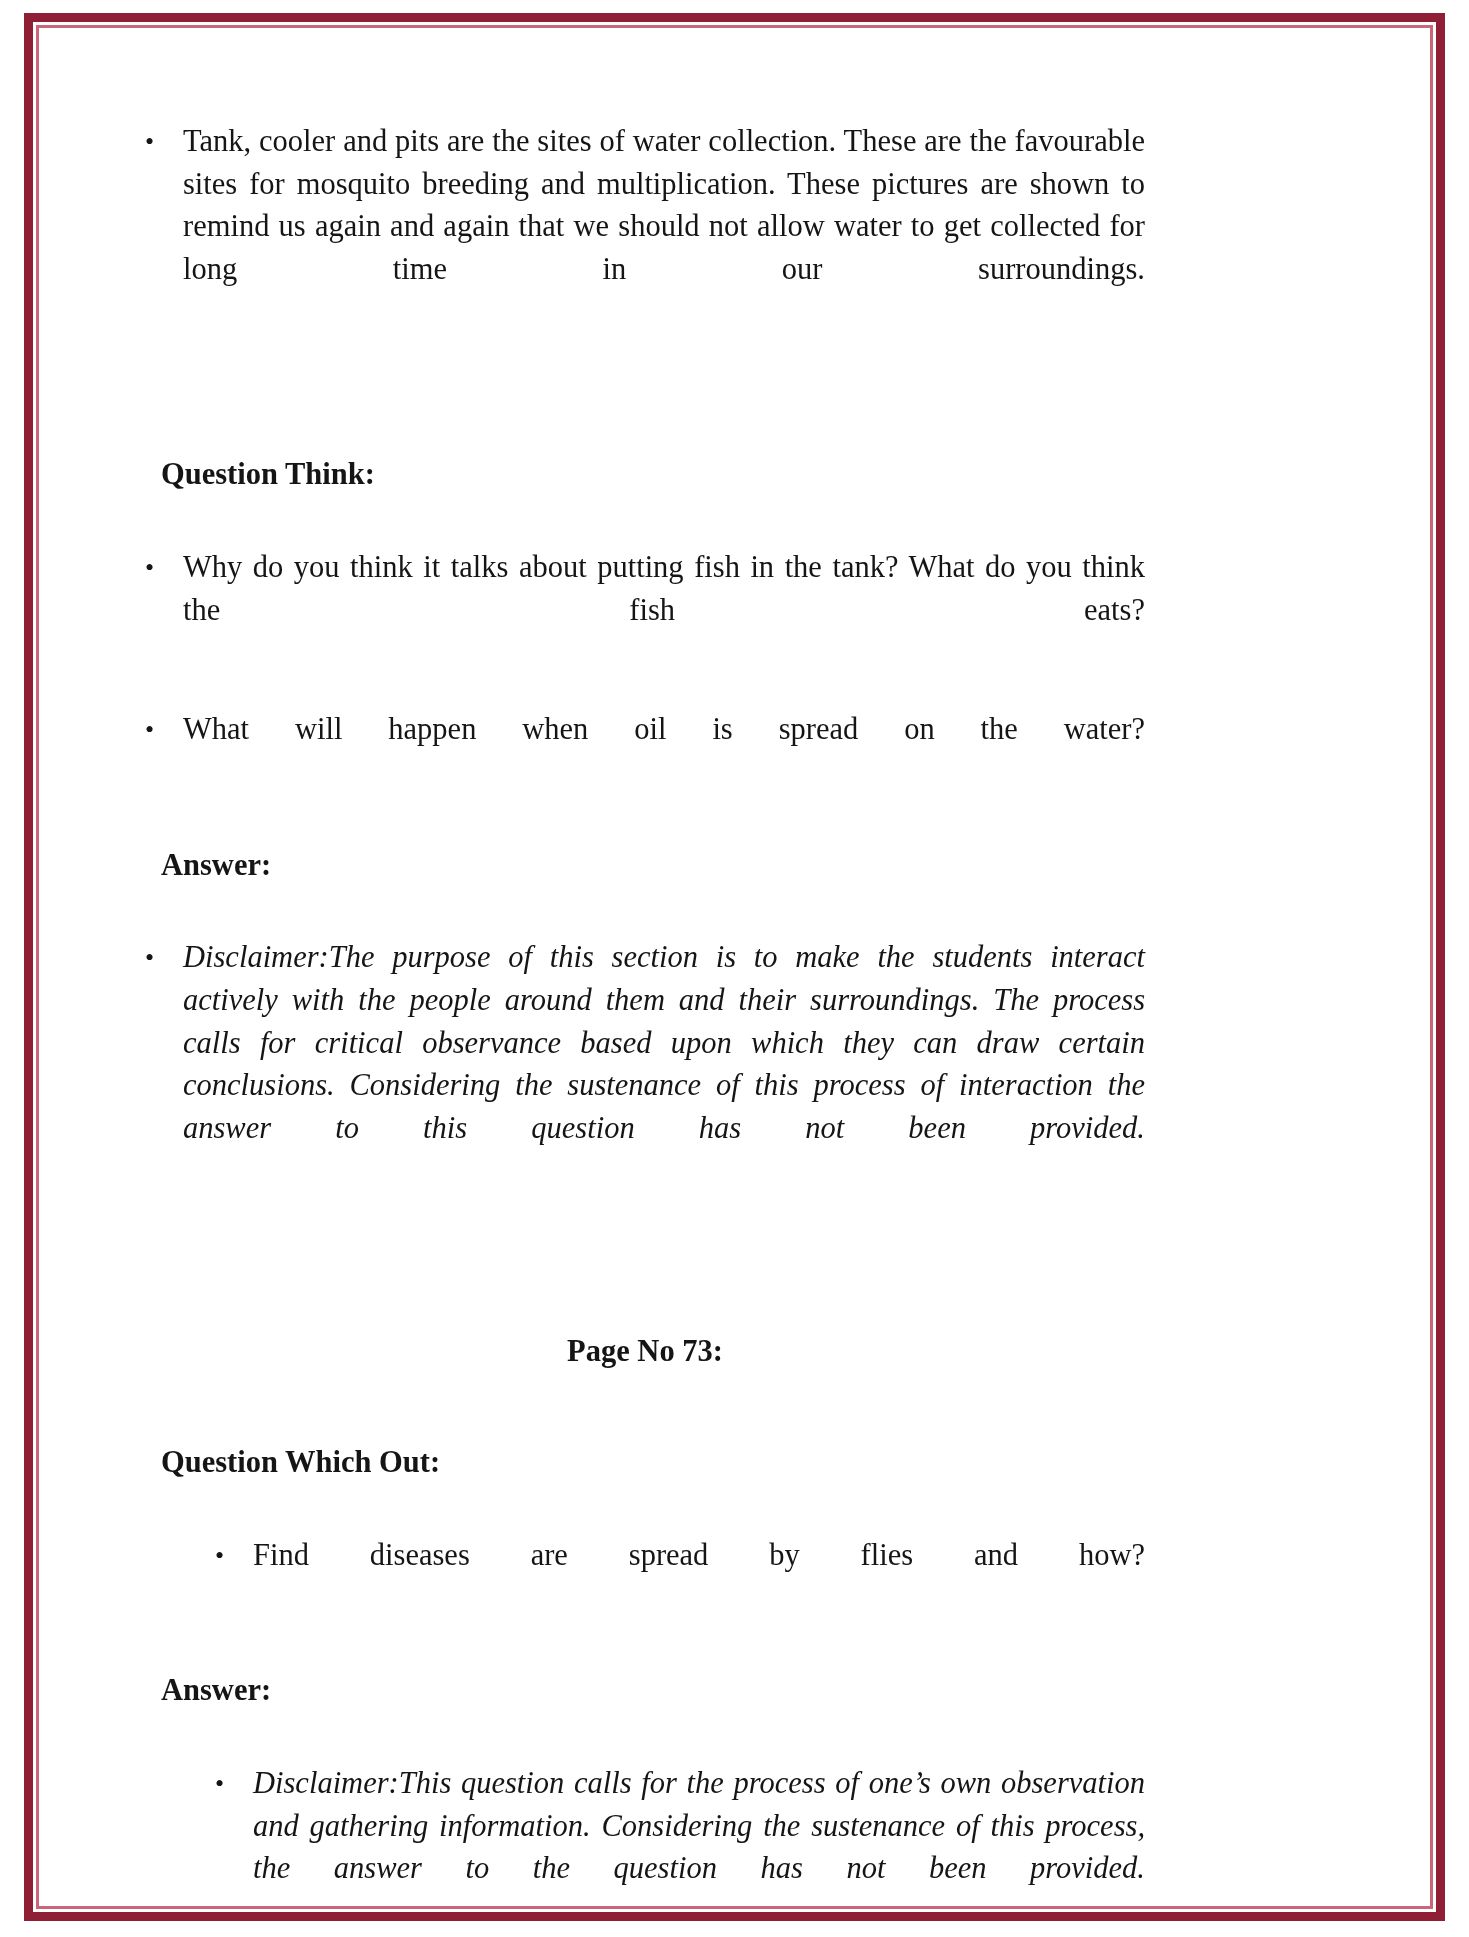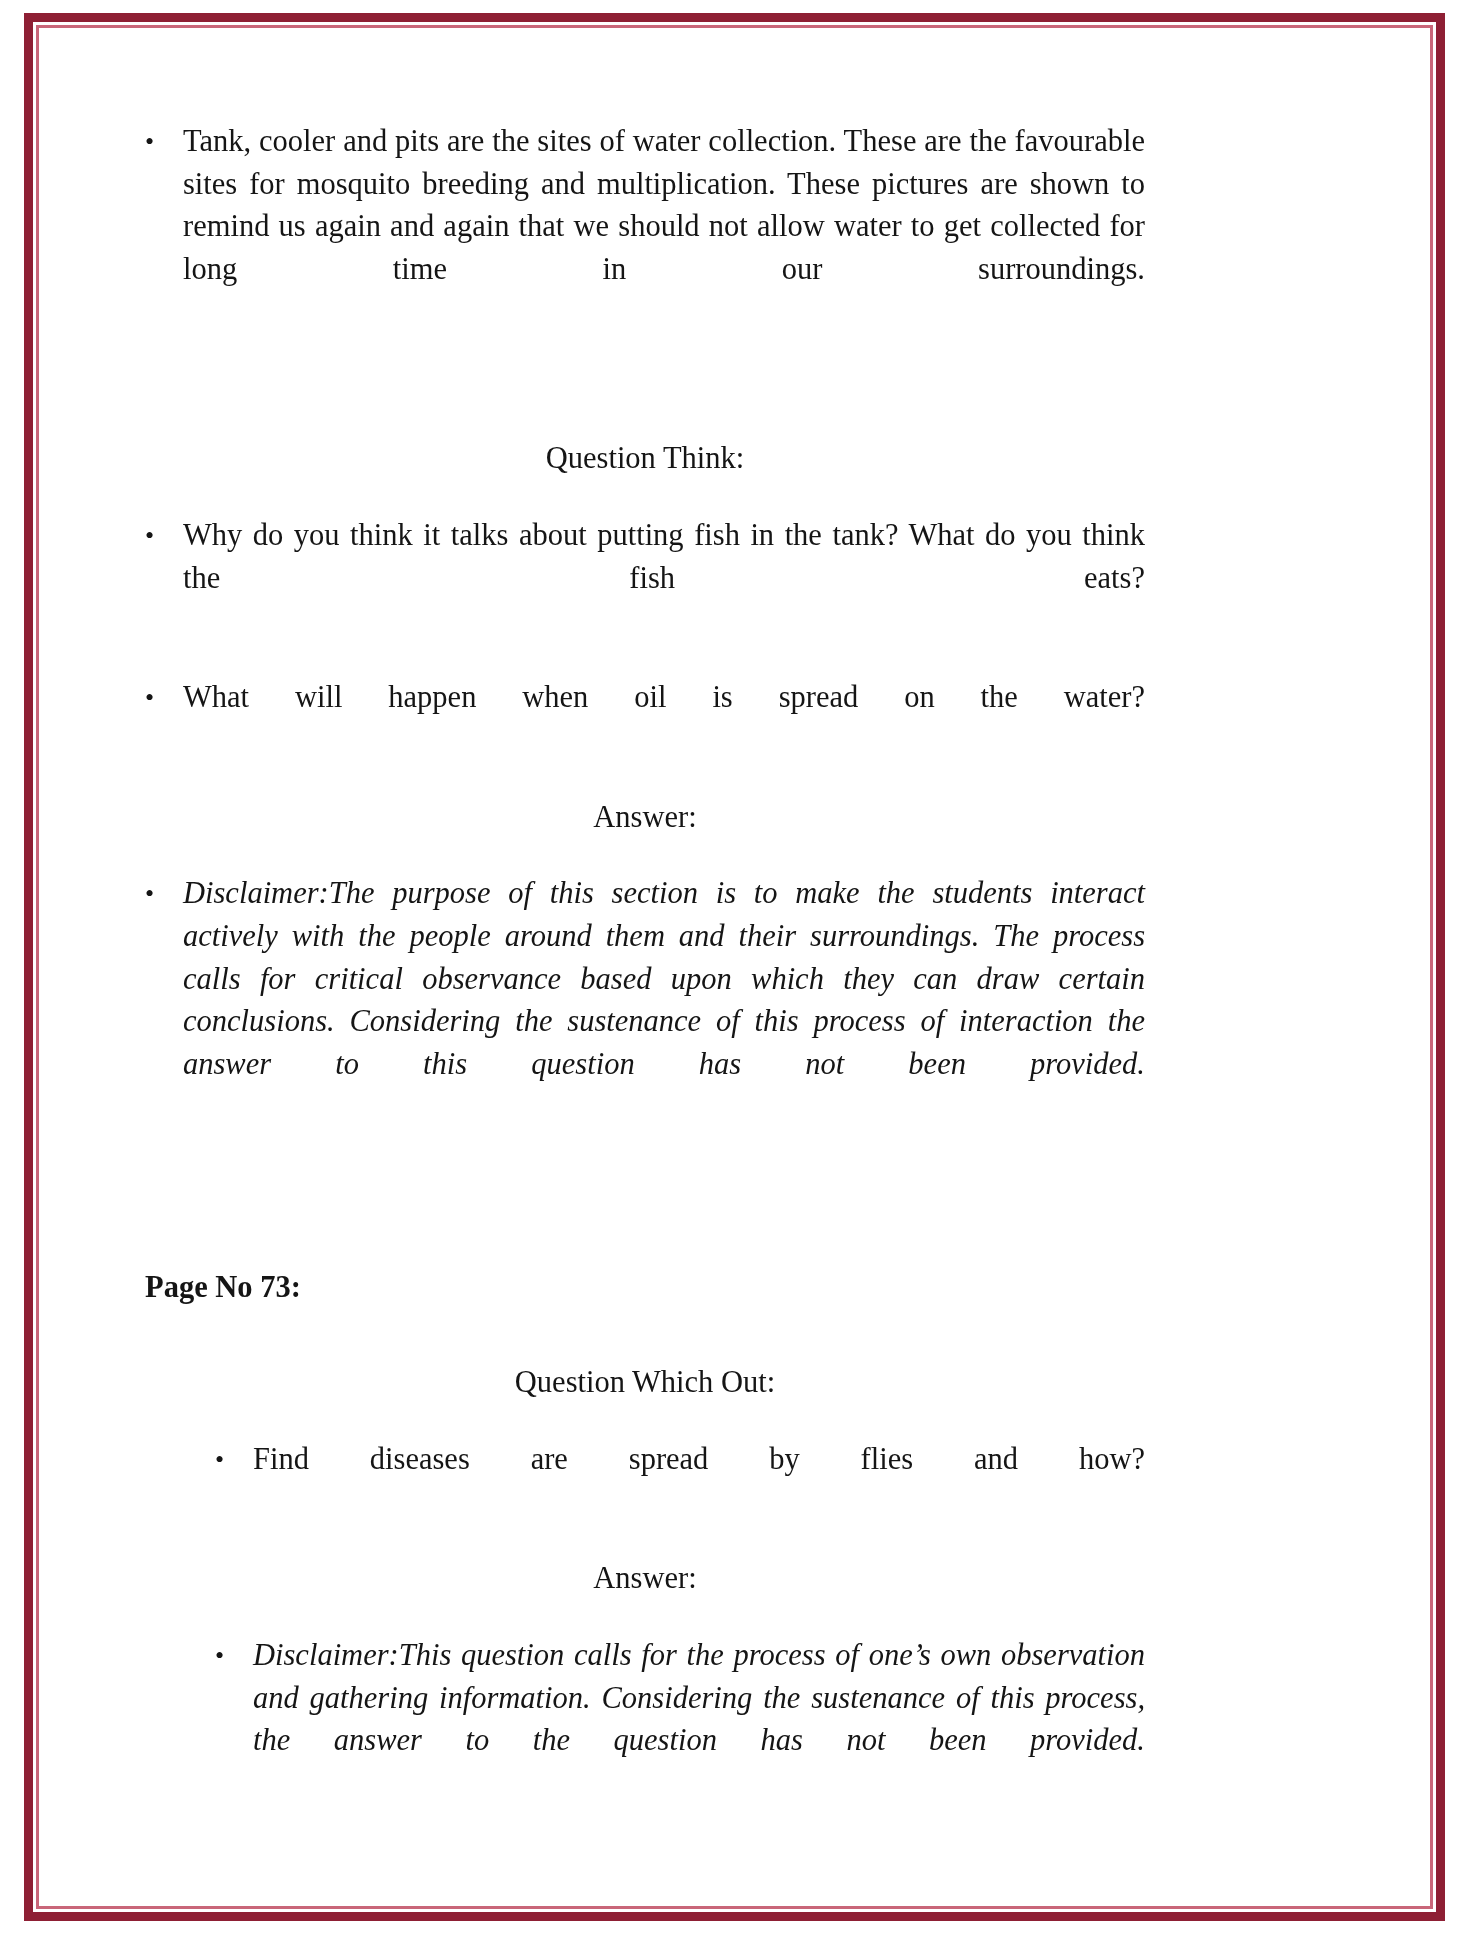--- a/index.html
+++ b/index.html
@@ -82,28 +82,28 @@
     color: #151515;
   }
   .bullet-body {
     flex: 1 1 auto;
     text-align: justify;
     text-justify: inter-word;
   }
   .bullet-body.last-left > :last-child { }
 
   .heading {
-    font-weight: normal;
-    margin: 0;
-    text-align: center;
+    font-weight: bold;
+    margin: 16px;
+    text-align: left;
   }
 
   .centered-heading {
     font-weight: bold;
-    text-align: left;
+    text-align: center;
     margin: 0;
   }
 
   .ital { font-style: italic; font-family: Liberation Serif, serif; }
   .bolditalic { font-weight: normal; font-style: italic; }
   .sp-lg { height: 52px; }
   .sp-md { height: 34px; }
   .sp-xxl { height: 104px; }
 
   .indent-2 { padding-left: 70px; }

